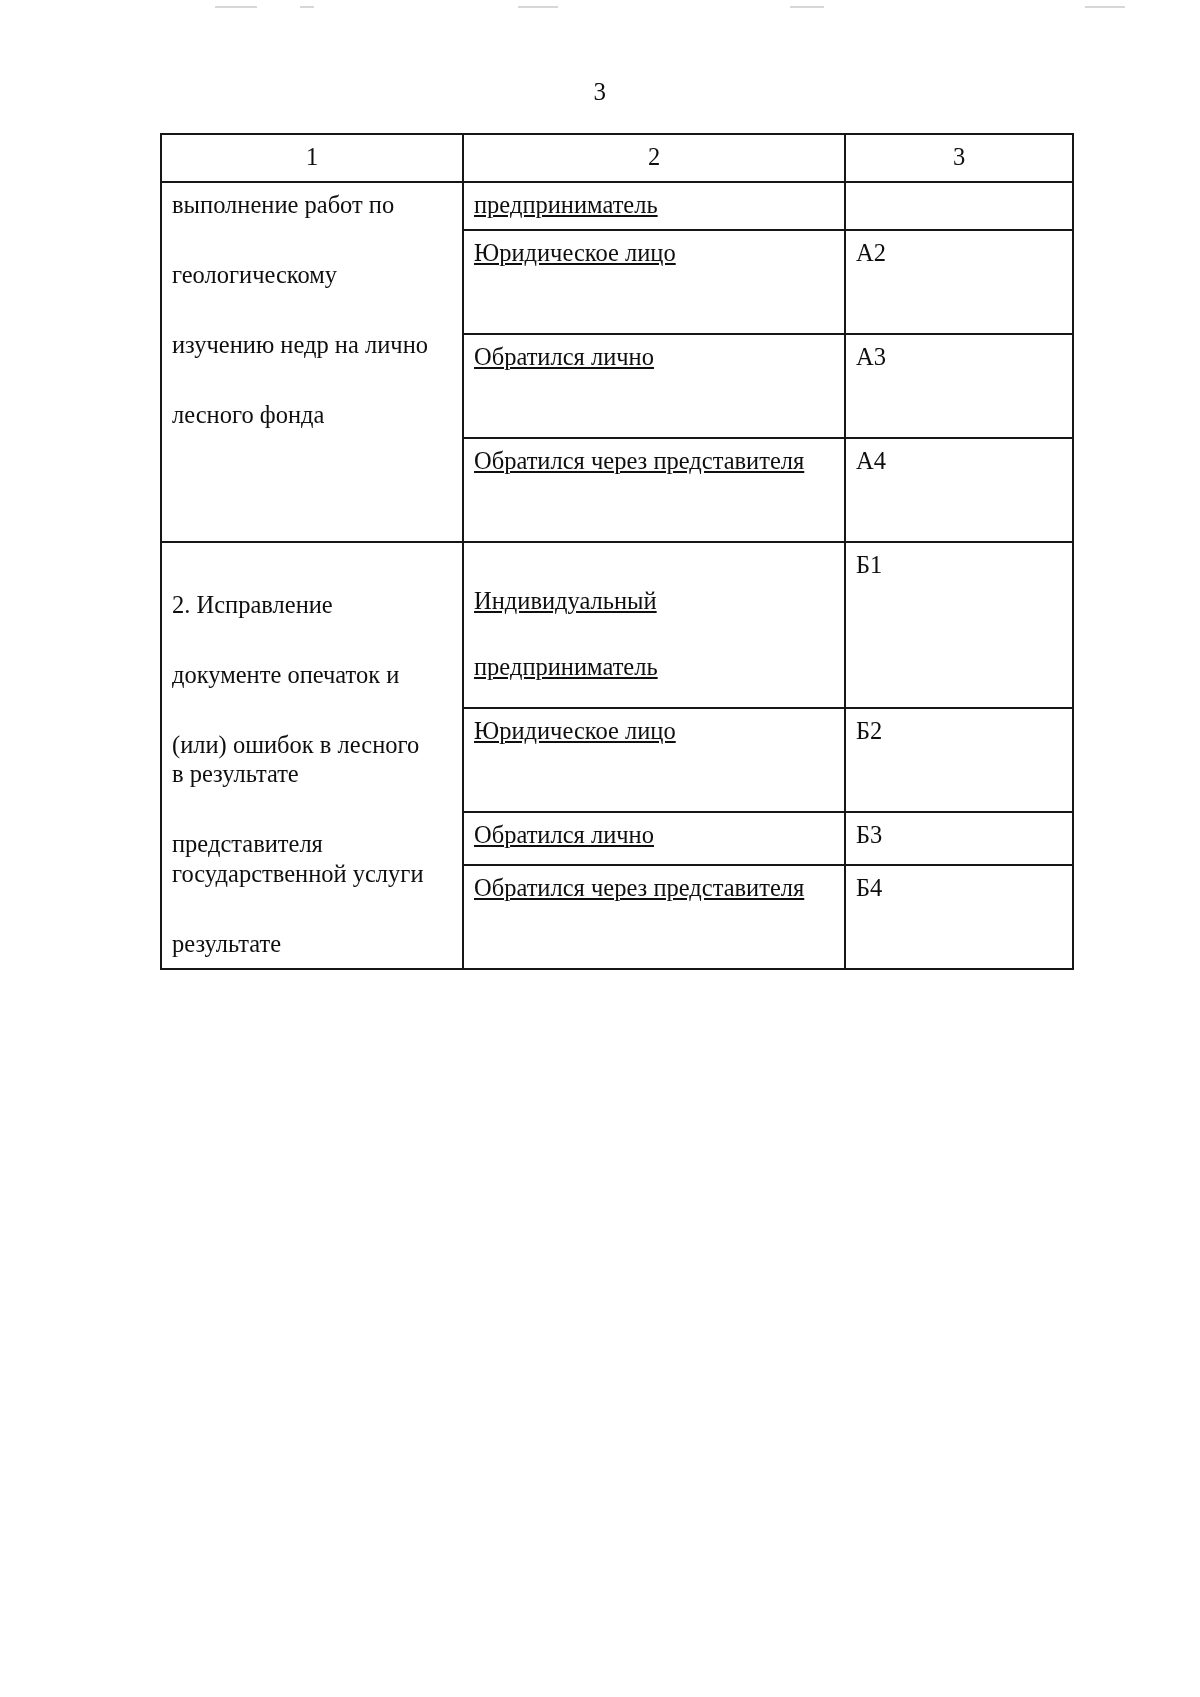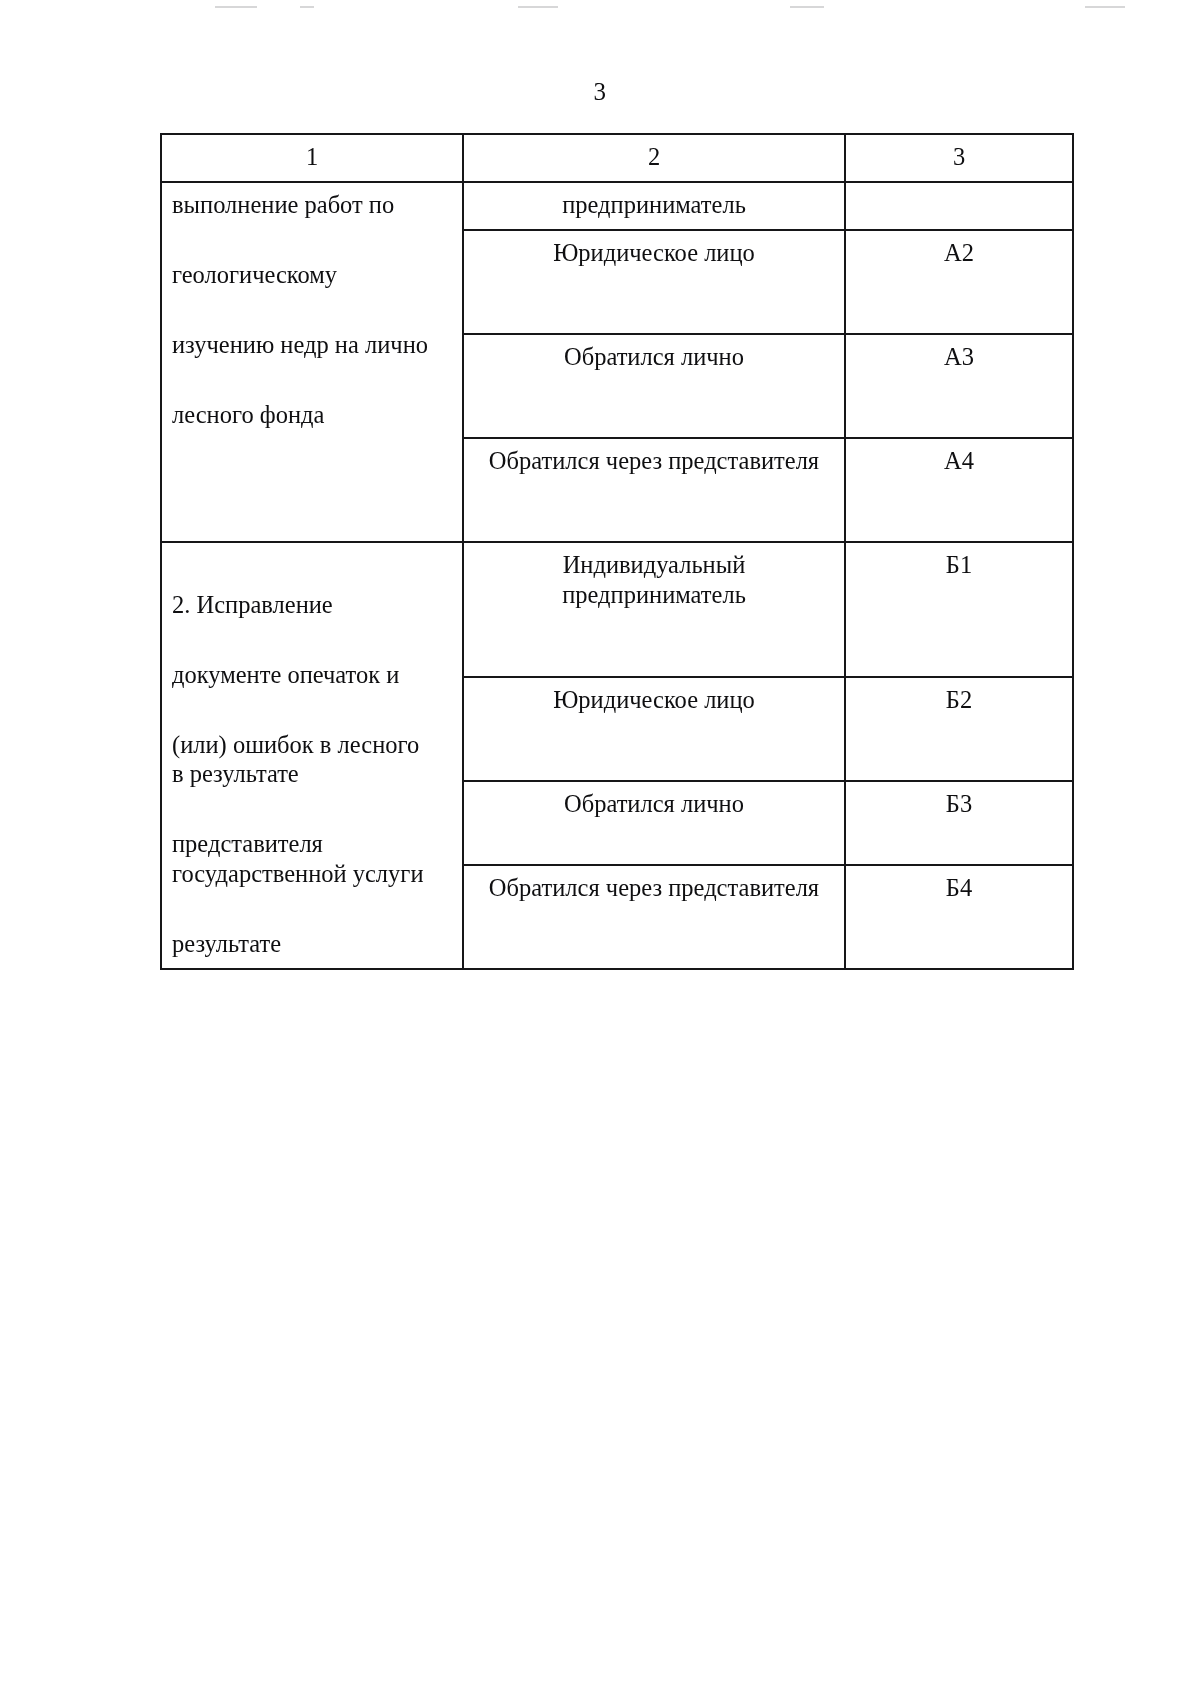--- a/index.html
+++ b/index.html
@@ -77,32 +77,33 @@
   td.col1 .just {
     display: block;
     text-align: justify;
   }
   td.col1 .last {
     display: block;
     text-align: right;
     margin-top: 40px;
   }
   td.col2 {
-    text-align: center;
+    text-align: left;
     vertical-align: top;
+    text-decoration: underline;
   }
   td.col3 {
-    text-align: center;
+    text-align: left;
     vertical-align: top;
     padding-left: 14px;
   }
   td.tall {
     height: 86px;
   }
-  .cell-line { display: block; }
+  .cell-line { display: block; margin-top: 36px; }
 </style>
 </head>
 <body>
 
 <div class="page">
 
   <div class="scan-marks">
     <span style="left:215px;width:42px;"></span>
     <span style="left:300px;width:14px;"></span>
     <span style="left:518px;width:40px;"></span>

